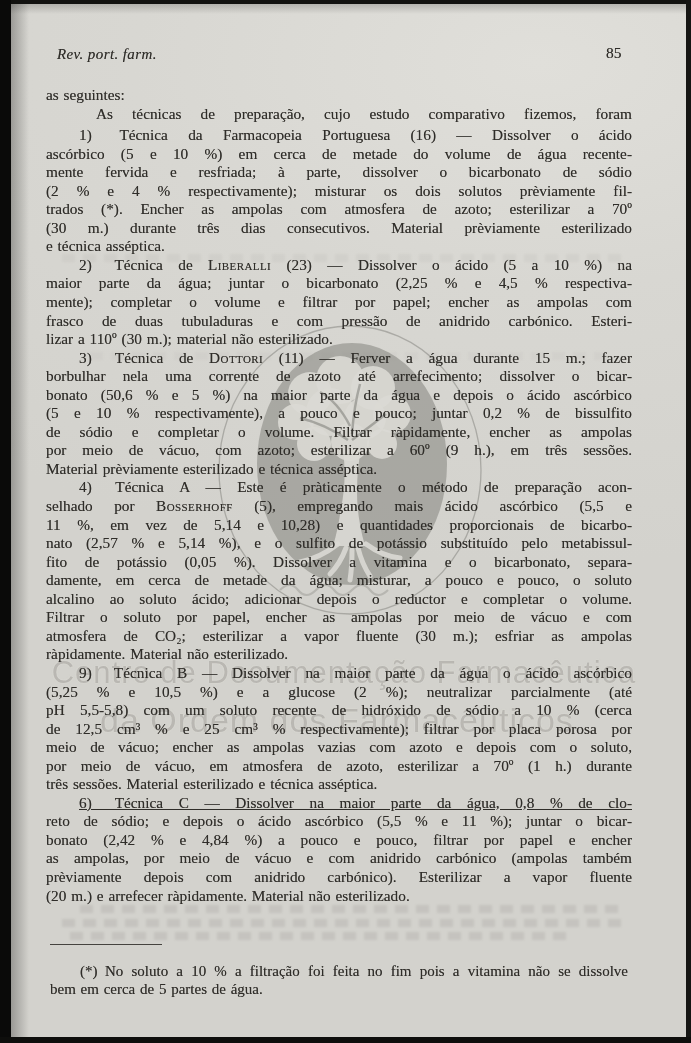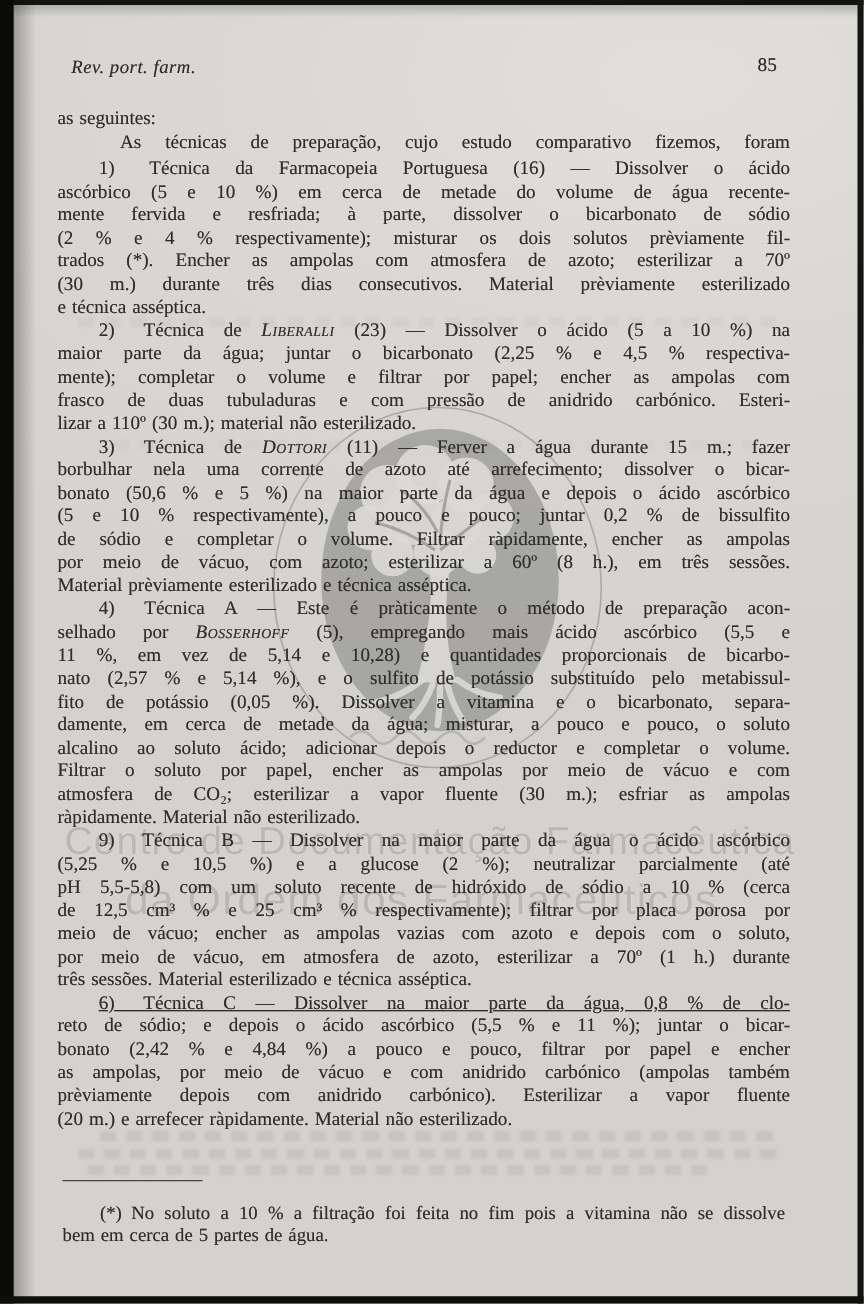--- a/index.html
+++ b/index.html
@@ -23,21 +23,21 @@
   .ink{color:#2f2d29;text-shadow:0 0 0.5px rgba(47,45,41,0.55);}
 
   .journal{position:absolute;left:57px;top:46px;font-style:italic;font-size:15px;letter-spacing:0.4px;z-index:4;text-align:center;}
   .pageno{position:absolute;left:606px;top:44px;font-size:15.5px;z-index:4;}
 
   .bodytext{position:absolute;left:46px;top:86px;width:586px;font-size:15.3px;z-index:4;}
   .para{margin:0;padding:0;}
   .para.gap{margin-top:3px;}
   .line{line-height:18.55px;text-align:justify;text-align-last:justify;word-spacing:1px;}
   .line.last{text-align-last:left;}
-  .sc{font-variant:small-caps;letter-spacing:0.4px;font-style:italic;}
+  .sc{font-variant:small-caps;letter-spacing:0.4px;}
 
   .footrule{position:absolute;left:50px;top:944px;width:112px;height:1.4px;background:#45433f;z-index:4;}
   .footnote{position:absolute;left:50px;top:963px;width:578px;font-size:15px;z-index:4;}
   .footnote .line{line-height:17.8px;}
 
   
   .emblem{position:absolute;left:210px;top:322px;width:280px;height:300px;z-index:2;pointer-events:none;}
   .wmtext{position:absolute;z-index:3;pointer-events:none;
     color:rgba(122,121,115,0.40);
     text-shadow:0 0 1px rgba(236,235,230,0.55), 0 0 2px rgba(236,235,230,0.35);
@@ -133,21 +133,21 @@
       <div class="line">mente); completar o volume e filtrar por papel; encher as ampolas com</div>
       <div class="line">frasco de duas tubuladuras e com pressão de anidrido carbónico. Esteri-</div>
       <div class="line last">lizar a 110º (30 m.); material não esterilizado.</div>
     </div>
     <div class="para">
       <div class="line" style="text-indent: 33px;">3)  Técnica de <span class="sc">Dottori</span> (11) — Ferver a água durante 15 m.; fazer</div>
       <div class="line">borbulhar nela uma corrente de azoto até arrefecimento; dissolver o bicar-</div>
       <div class="line">bonato (50,6 % e 5 %) na maior parte da água e depois o ácido ascórbico</div>
       <div class="line">(5 e 10 % respectivamente), a pouco e pouco; juntar 0,2 % de bissulfito</div>
       <div class="line">de sódio e completar o volume. Filtrar ràpidamente, encher as ampolas</div>
-      <div class="line">por meio de vácuo, com azoto; esterilizar a 60º (8 h.), em três sessões.</div>
+      <div class="line">por meio de vácuo, com azoto; esterilizar a 60º (9 h.), em três sessões.</div>
       <div class="line last">Material prèviamente esterilizado e técnica asséptica.</div>
     </div>
     <div class="para">
       <div class="line" style="text-indent: 33px;">4)  Técnica A — Este é pràticamente o método de preparação acon-</div>
       <div class="line">selhado por <span class="sc">Bosserhoff</span> (5), empregando mais ácido ascórbico (5,5 e</div>
       <div class="line">11 %, em vez de 5,14 e 10,28) e quantidades proporcionais de bicarbo-</div>
       <div class="line">nato (2,57 % e 5,14 %), e o sulfito de potássio substituído pelo metabissul-</div>
       <div class="line">fito de potássio (0,05 %). Dissolver a vitamina e o bicarbonato, separa-</div>
       <div class="line">damente, em cerca de metade da água; misturar, a pouco e pouco, o soluto</div>
       <div class="line">alcalino ao soluto ácido; adicionar depois o reductor e completar o volume.</div>

